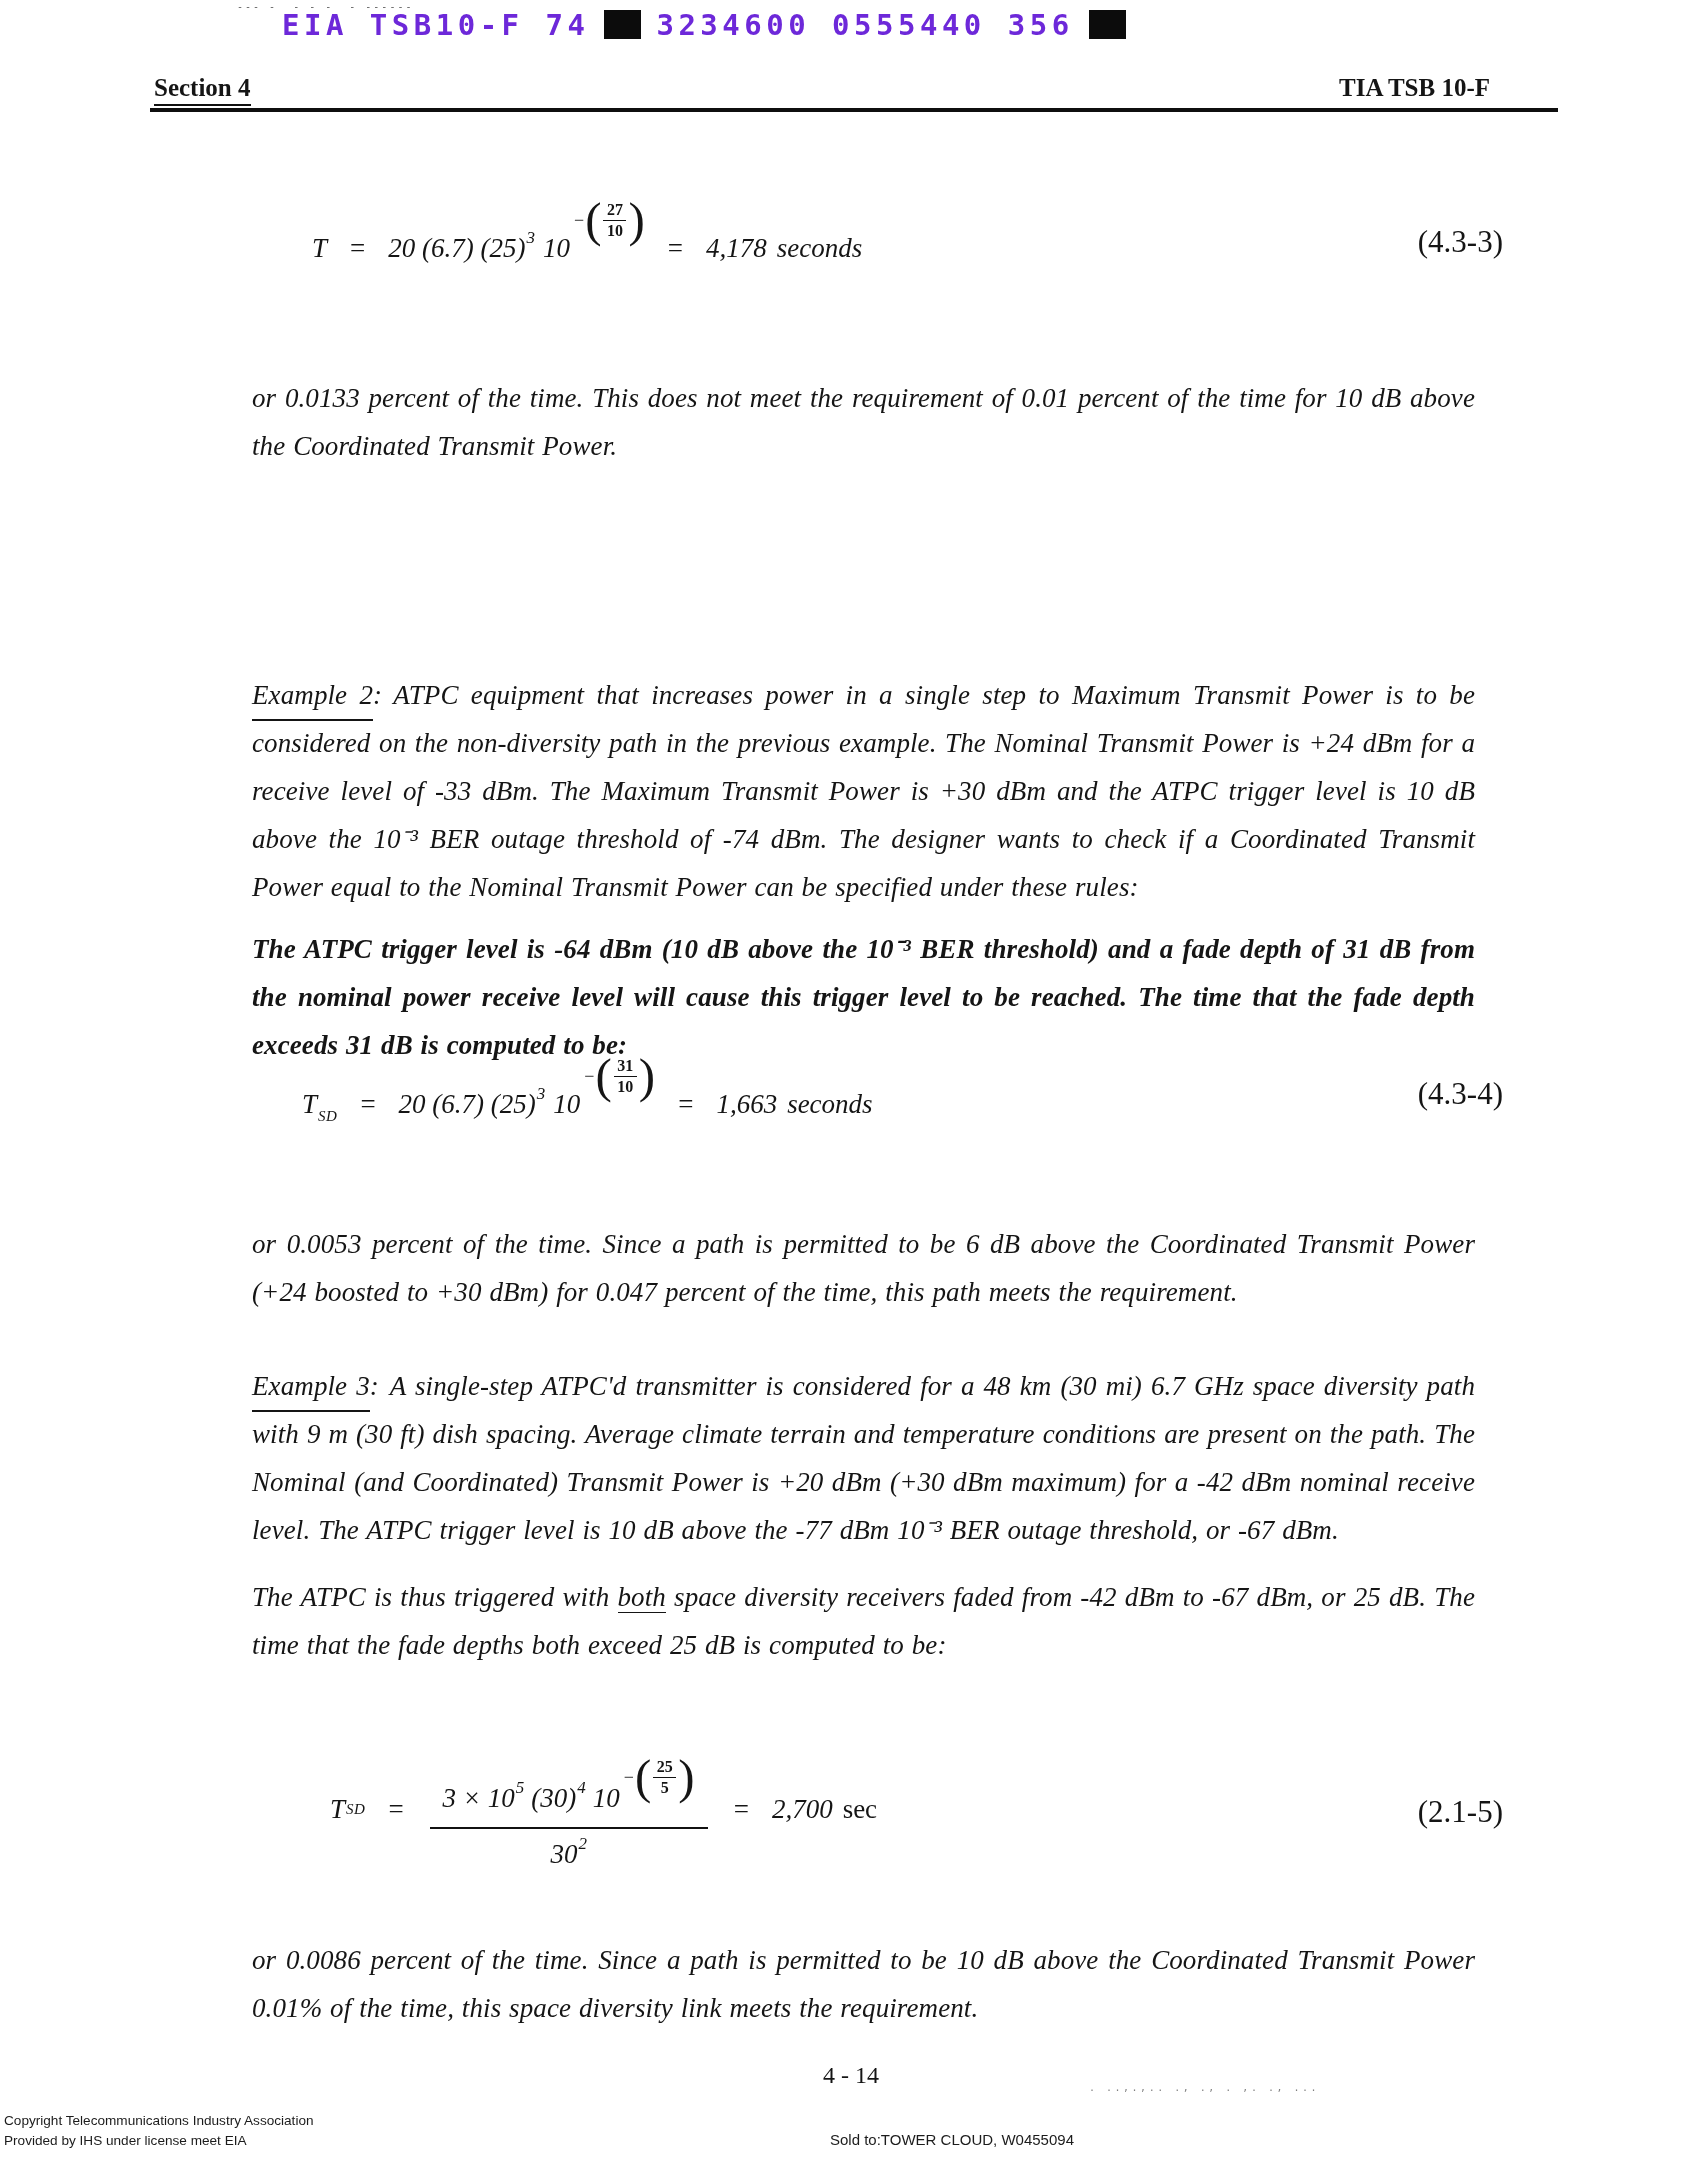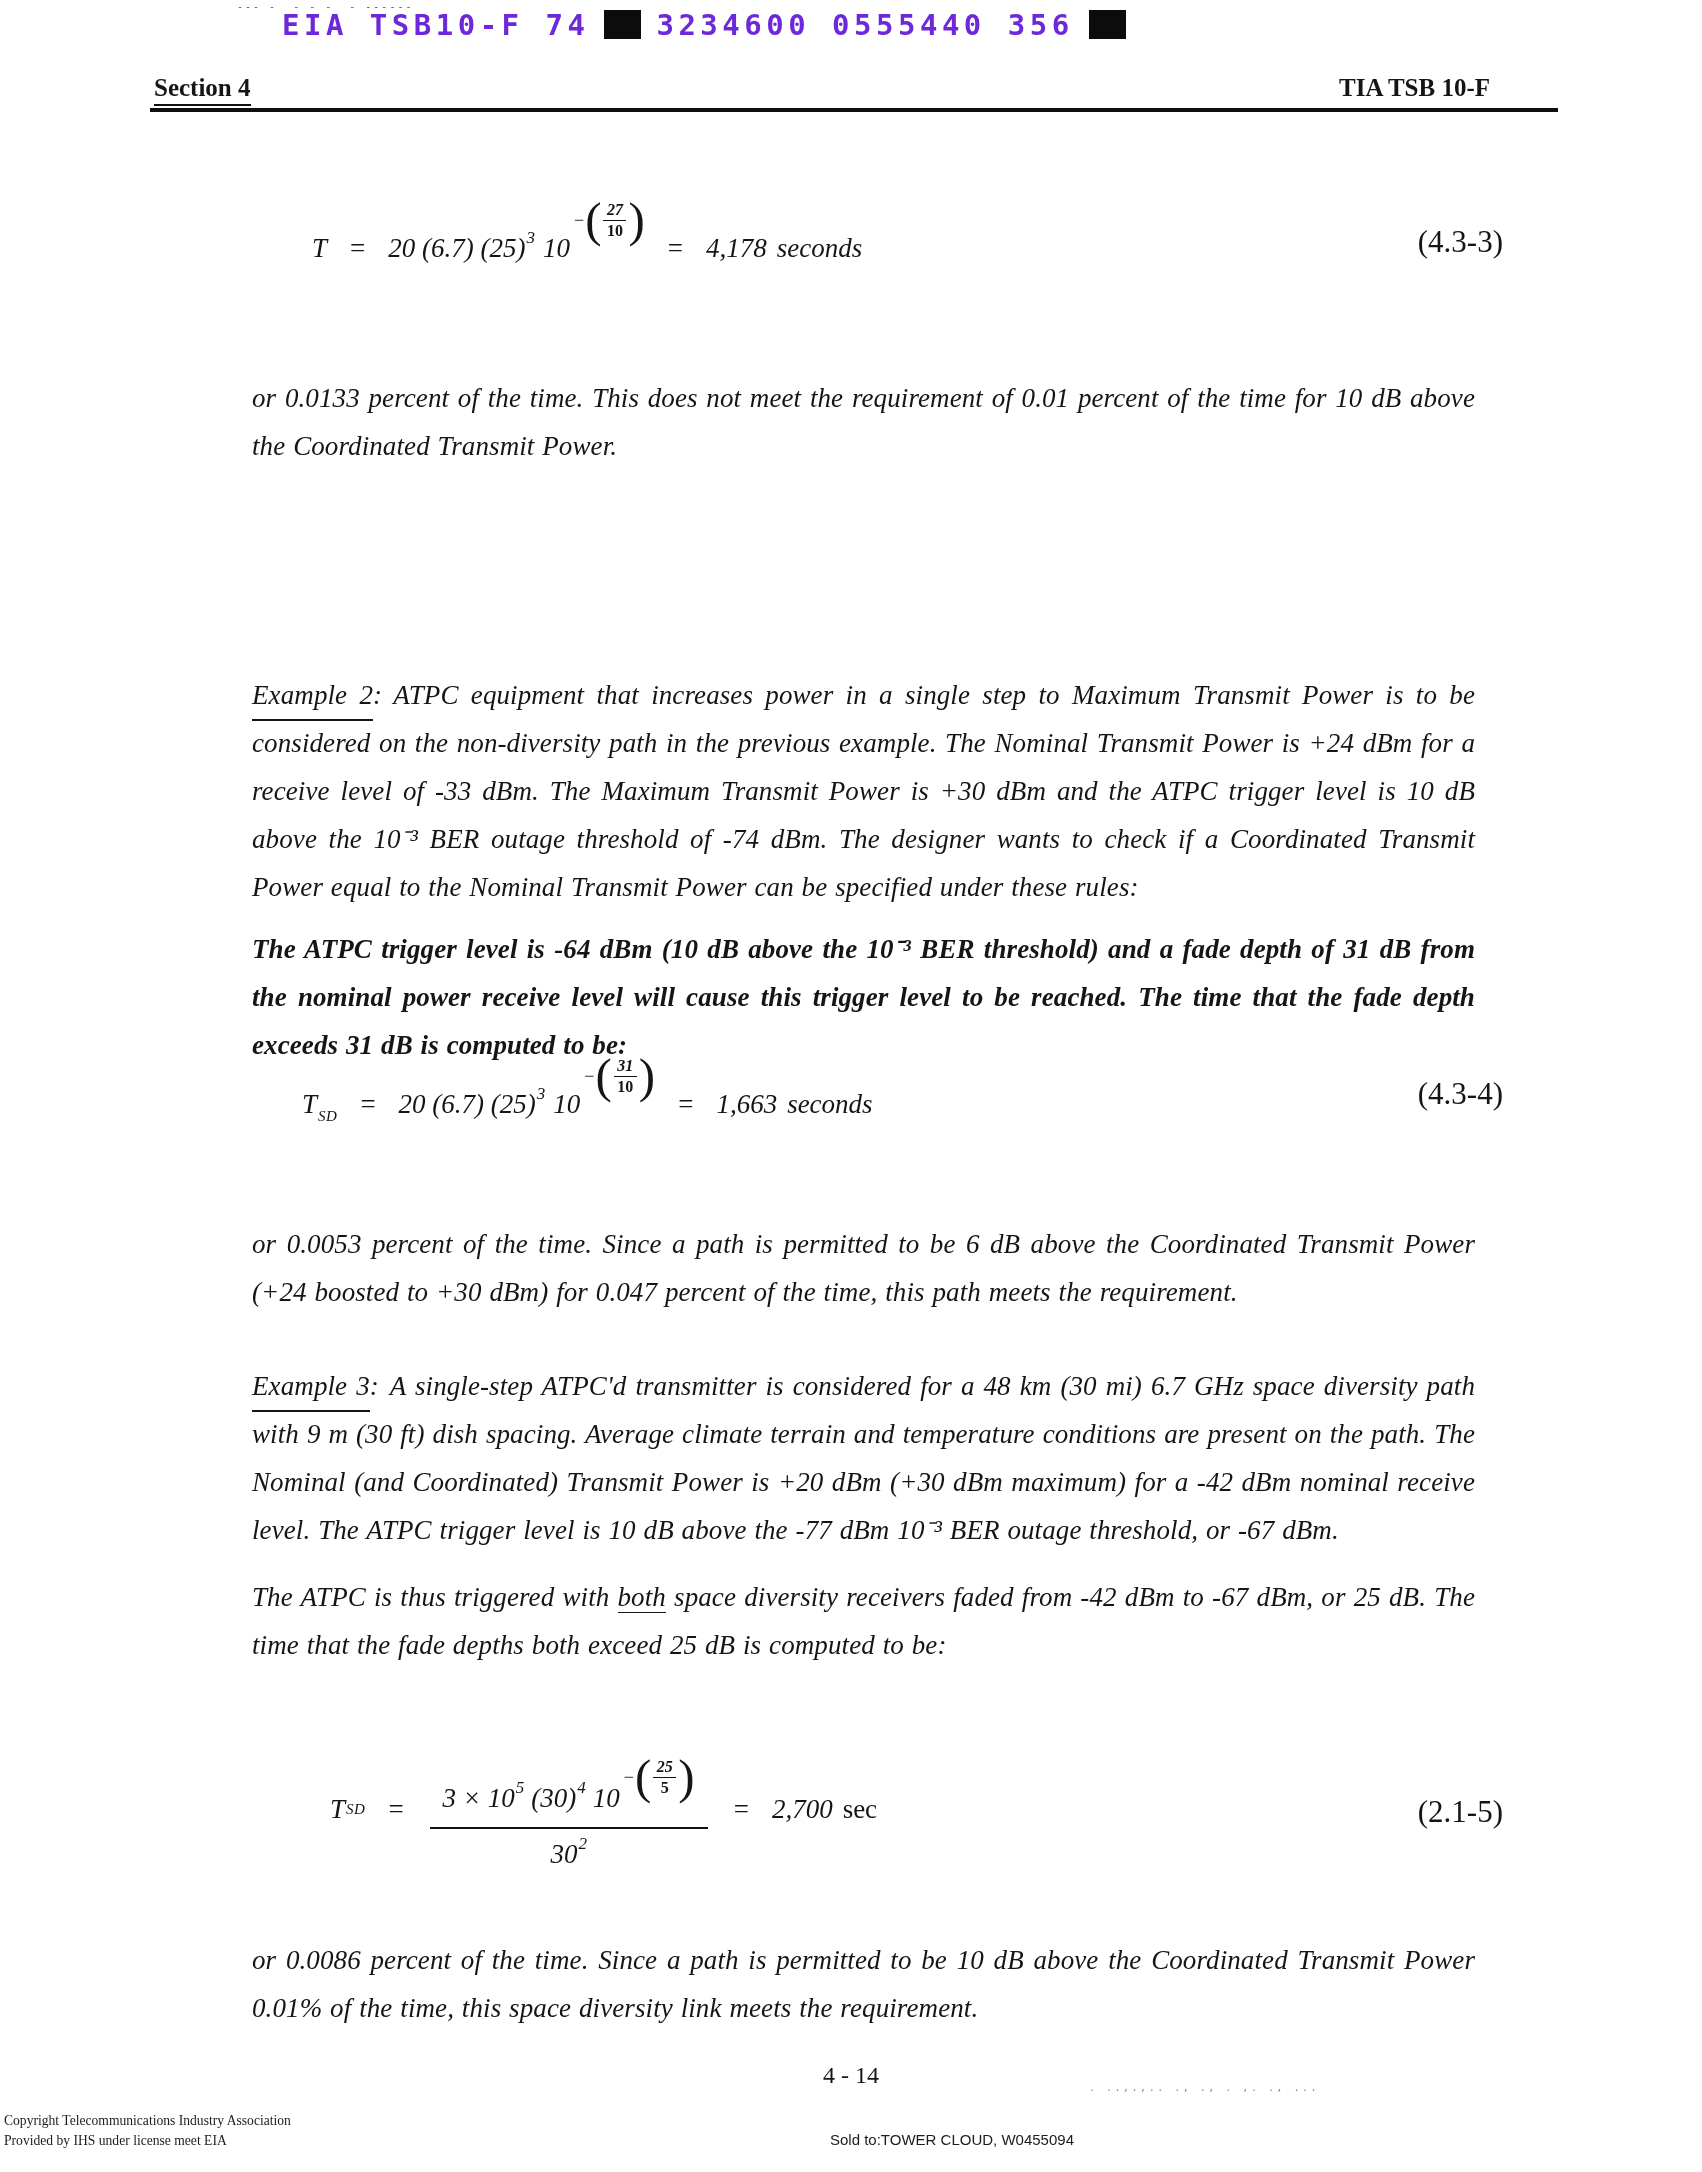--- a/index.html
+++ b/index.html
@@ -44,37 +44,37 @@
   .basegap { margin-left:8px; }
   .unit { margin-left:10px; }
   .upright { font-style:normal; }
   .expfrac {
     display:inline-flex; align-items:center; font-style:normal;
     position:relative; top:-31px; margin-left:4px; font-size:16px; line-height:1;
   }
   .expfrac .neg { font-size:18px; margin-right:1px; }
   .expfrac .par { font-size:49px; line-height:.85; font-weight:400; }
   .expfrac .stack { display:inline-flex; flex-direction:column; align-items:center; margin:0 2px; font-weight:bold; }
-  .expfrac .stack .fn { padding:0 3.5px 2px; border-bottom:1.5px solid #111;font-style:italic; }
+  .expfrac .stack .fn { padding:0 3.5px 2px; border-bottom:1.5px solid #111; }
   .expfrac .stack .fd { padding-top:2px; }
   .eqtag { position:absolute; right:199px; font-size:31px; font-style:normal; }
   .eq3row { position:absolute; display:flex; align-items:center; font-size:27px; font-style:italic; white-space:nowrap; }
   .bigfrac { display:inline-flex; flex-direction:column; align-items:center; margin:0 3px; }
   .bf-num { padding:28px 13px 5px; border-bottom:2px solid #111; white-space:nowrap; }
   .bf-num .expfrac { top:-24px; }
   .bf-den { padding-top:5px; }
   .mid { margin-left:7px; }
   
   .page-num { position:absolute; top:2062px; left:0; right:0; text-align:center; font-size:24px; }
   .scribble {
     position:absolute; top:2082px; left:1089px;
     font-family:"DejaVu Sans Mono", monospace; font-size:10px;
     letter-spacing:2.5px; opacity:.55; white-space:pre;
   }
-  .copyright { position:absolute; top:2111px; left:4px; font-family:Liberation Serif, serif; font-size:13.6px; line-height:20px; color:#1c1c1c; }
+  .copyright { position:absolute; top:2111px; left:4px; font-family:Liberation Sans, sans-serif; font-size:13.6px; line-height:20px; color:#1c1c1c; }
   .soldto { position:absolute; top:2131px; left:830px; font-family:"Liberation Sans", sans-serif; font-size:15px; color:#1c1c1c; }
 </style>
 </head>
 <body>
 
 <div class="page">
 
   <div class="top-marks">--- -  - - -  - ------</div>
   <div class="fax-line">
     <span>EIA TSB10-F 74</span><span class="blk"></span><span>3234600 0555440 356</span><span class="blk"></span>

